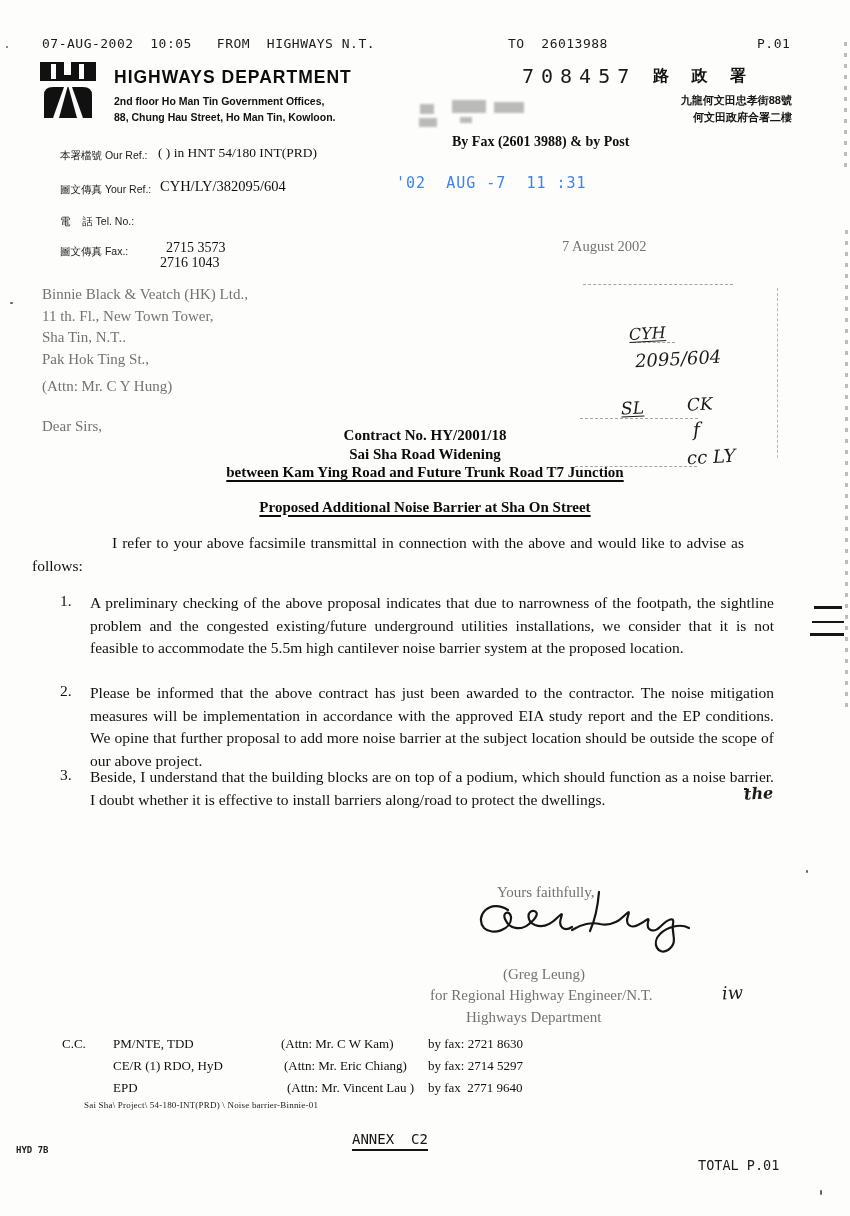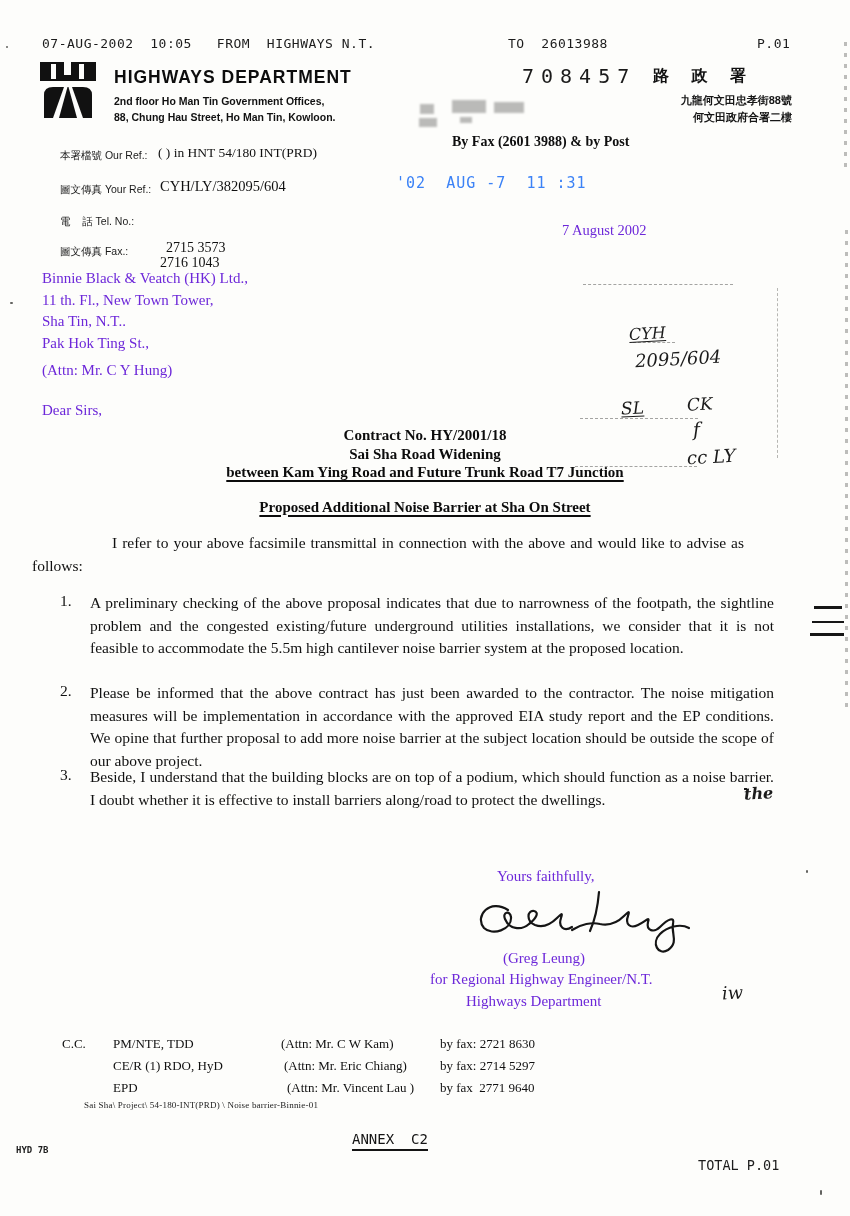--- a/index.html
+++ b/index.html
@@ -5,32 +5,32 @@
   * { margin:0; padding:0; box-sizing:border-box; }
   html,body { background:#e8e8e6; }
   .page {
     position:relative; width:850px; height:1216px; margin:0 auto;
     background:#fdfdfb; color:#141414; overflow:hidden;
     font-family:"Liberation Serif", serif;
   }
   .abs { position:absolute; }
   .mono { font-family:"DejaVu Sans Mono", monospace; white-space:pre; }
   .sans { font-family:"Liberation Sans", sans-serif; }
-  .pre { white-space:pre;margin-left:12px; }
+  .pre { white-space:pre; }
   .fax-line { font-size:13px; color:#1c1c1c; letter-spacing:0.5px; }
   .dept-name { font-size:17.5px; font-weight:bold; letter-spacing:1px; color:#0d0d0d; }
   .dept-addr { font-size:10.5px; font-weight:bold; line-height:16px; color:#111; }
   .chop-number { font-size:20px; letter-spacing:7px; color:#1a1a1a; }
   .cn-name { font-size:16px; font-weight:bold; letter-spacing:9px; color:#111; }
   .cn-addr { font-size:11px; font-weight:bold; line-height:16.5px; text-align:right; color:#161616; }
   .ref-label { font-family:"Liberation Sans", sans-serif; font-size:10.5px; color:#1a1a1a; white-space:pre; }
   .ref-value { font-size:13.5px; color:#101010; }
   .byfax { font-size:14px; font-weight:bold; color:#0e0e0e; }
   .timestamp { font-size:15px; color:#3b82f6; letter-spacing:1px; }
-  .serif15 { font-size:15px; line-height:21.5px; color:#6d28d9; }
+  .serif15 { font-size:15px; line-height:21.5px; color:#737373;margin-top:16px; }
   .subject { width:620px; text-align:center; font-weight:bold; font-size:15px; line-height:18.5px; color:#0c0c0c; }
   .uline { text-decoration:underline; text-underline-offset:3px; text-decoration-thickness:1.5px; }
   .bodytext { font-size:15.5px; line-height:22.6px; text-align:justify; color:#101010; }
   .item-num { font-size:15.5px; color:#101010; }
   .hand { font-family:"DejaVu Serif", serif; font-style:italic; color:#1b1b1b; transform:rotate(-3deg); }
   .hand-u { text-decoration:underline; text-underline-offset:2px; }
   .cc-text { font-size:13px; color:#101010; }
   .tiny-ref { font-size:9px; color:#222; letter-spacing:0.2px; }
   .annex { font-family:"DejaVu Sans Mono", monospace; font-size:14px; white-space:pre;
            border-bottom:2px solid #141414; padding-bottom:2px; color:#141414; }

